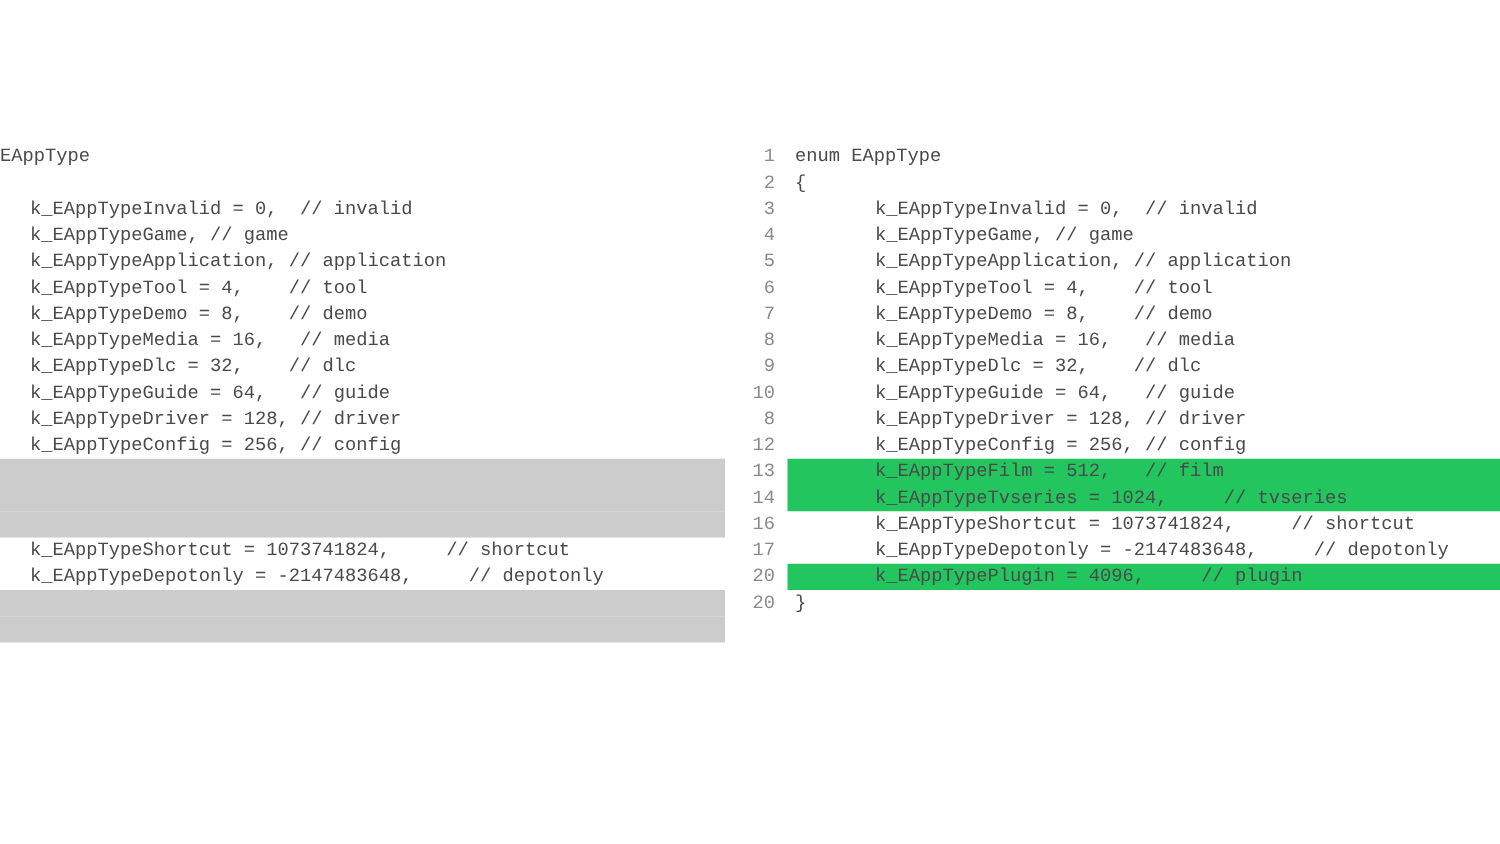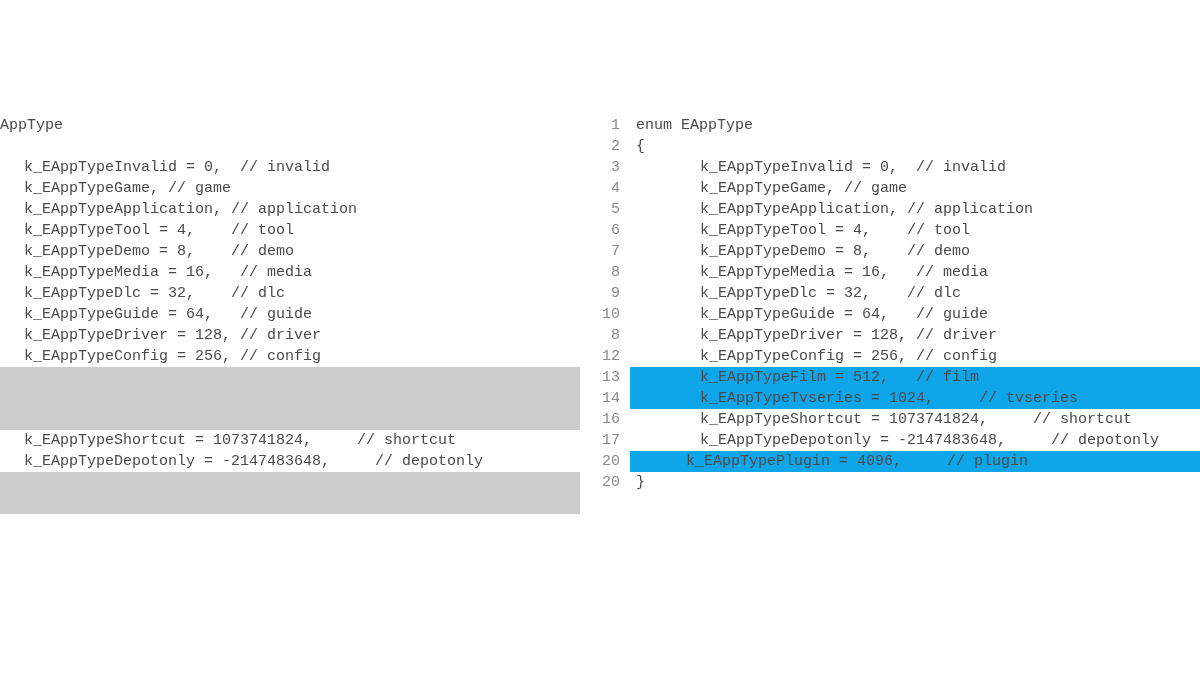--- a/index.html
+++ b/index.html
@@ -48,32 +48,32 @@
     overflow: hidden;
   }
   .pane-right .line .code-cell {
     flex: 1;
     overflow: hidden;
   }
   .bg-removed {
     background: #cccccc;
   }
   .bg-added {
-    background: #0ea5e9;
+    background: #22c55e;
   }
   .pane-right .line .gutter-cell {
     background: transparent;
   }
 </style>
 </head>
 <body>
 
 <div class="diff-container">
   <div class="pane pane-left" id="pane-left">
-      <div class="line"><div class="code-cell " style="padding-left: 0px;">AppType</div></div>
+      <div class="line"><div class="code-cell " style="padding-left: 0px;">EAppType</div></div>
       <div class="line"><div class="code-cell " style="padding-left: 0px;"></div></div>
       <div class="line"><div class="code-cell " style="padding-left: 24px;">k_EAppTypeInvalid = 0,  // invalid</div></div>
       <div class="line"><div class="code-cell " style="padding-left: 24px;">k_EAppTypeGame, // game</div></div>
       <div class="line"><div class="code-cell " style="padding-left: 24px;">k_EAppTypeApplication, // application</div></div>
       <div class="line"><div class="code-cell " style="padding-left: 24px;">k_EAppTypeTool = 4,    // tool</div></div>
       <div class="line"><div class="code-cell " style="padding-left: 24px;">k_EAppTypeDemo = 8,    // demo</div></div>
       <div class="line"><div class="code-cell " style="padding-left: 24px;">k_EAppTypeMedia = 16,   // media</div></div>
       <div class="line"><div class="code-cell " style="padding-left: 24px;">k_EAppTypeDlc = 32,    // dlc</div></div>
       <div class="line"><div class="code-cell " style="padding-left: 24px;">k_EAppTypeGuide = 64,   // guide</div></div>
       <div class="line"><div class="code-cell " style="padding-left: 24px;">k_EAppTypeDriver = 128, // driver</div></div>
@@ -97,16 +97,16 @@
       <div class="line"><div class="gutter-cell ">7</div><div class="code-cell " style="padding-left: 70px;">k_EAppTypeDemo = 8,    // demo</div></div>
       <div class="line"><div class="gutter-cell ">8</div><div class="code-cell " style="padding-left: 70px;">k_EAppTypeMedia = 16,   // media</div></div>
       <div class="line"><div class="gutter-cell ">9</div><div class="code-cell " style="padding-left: 70px;">k_EAppTypeDlc = 32,    // dlc</div></div>
       <div class="line"><div class="gutter-cell ">10</div><div class="code-cell " style="padding-left: 70px;">k_EAppTypeGuide = 64,   // guide</div></div>
       <div class="line"><div class="gutter-cell ">8</div><div class="code-cell " style="padding-left: 70px;">k_EAppTypeDriver = 128, // driver</div></div>
       <div class="line"><div class="gutter-cell ">12</div><div class="code-cell " style="padding-left: 70px;">k_EAppTypeConfig = 256, // config</div></div>
       <div class="line"><div class="gutter-cell bg-added">13</div><div class="code-cell bg-added" style="padding-left: 70px;">k_EAppTypeFilm = 512,   // film</div></div>
       <div class="line"><div class="gutter-cell bg-added">14</div><div class="code-cell bg-added" style="padding-left: 70px;">k_EAppTypeTvseries = 1024,     // tvseries</div></div>
       <div class="line"><div class="gutter-cell ">16</div><div class="code-cell " style="padding-left: 70px;">k_EAppTypeShortcut = 1073741824,     // shortcut</div></div>
       <div class="line"><div class="gutter-cell ">17</div><div class="code-cell " style="padding-left: 70px;">k_EAppTypeDepotonly = -2147483648,     // depotonly</div></div>
-      <div class="line"><div class="gutter-cell bg-added">20</div><div class="code-cell bg-added" style="padding-left: 56px;">k_EAppTypePlugin = 4096,     // plugin</div></div>
+      <div class="line"><div class="gutter-cell bg-added">20</div><div class="code-cell bg-added" style="padding-left: 70px;">k_EAppTypePlugin = 4096,     // plugin</div></div>
       <div class="line"><div class="gutter-cell ">20</div><div class="code-cell " style="padding-left: 6px;">}</div></div>
     </div>
 </div>
 
 </body></html>

